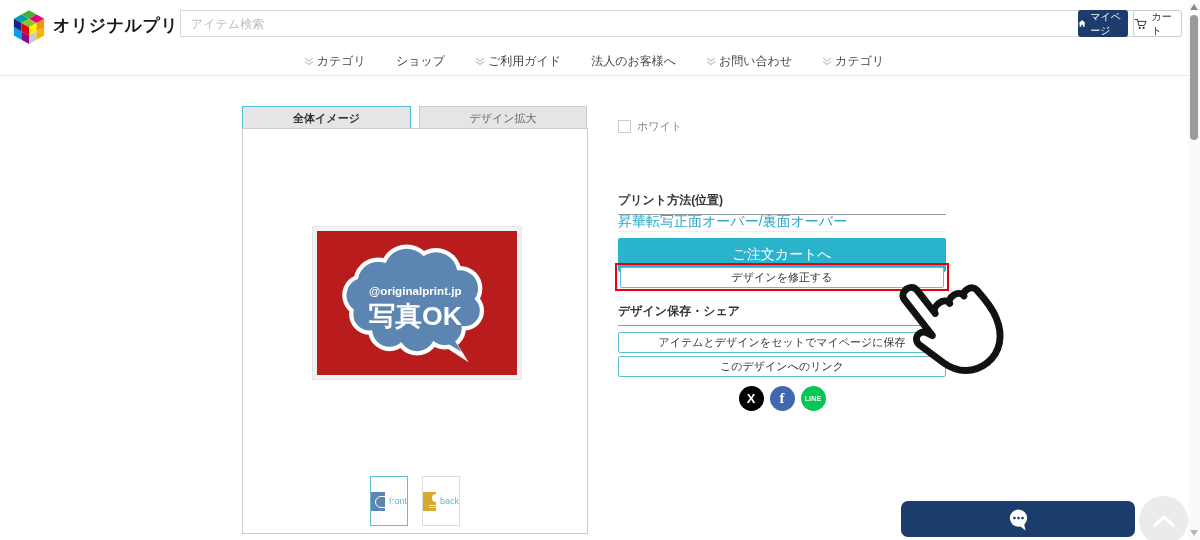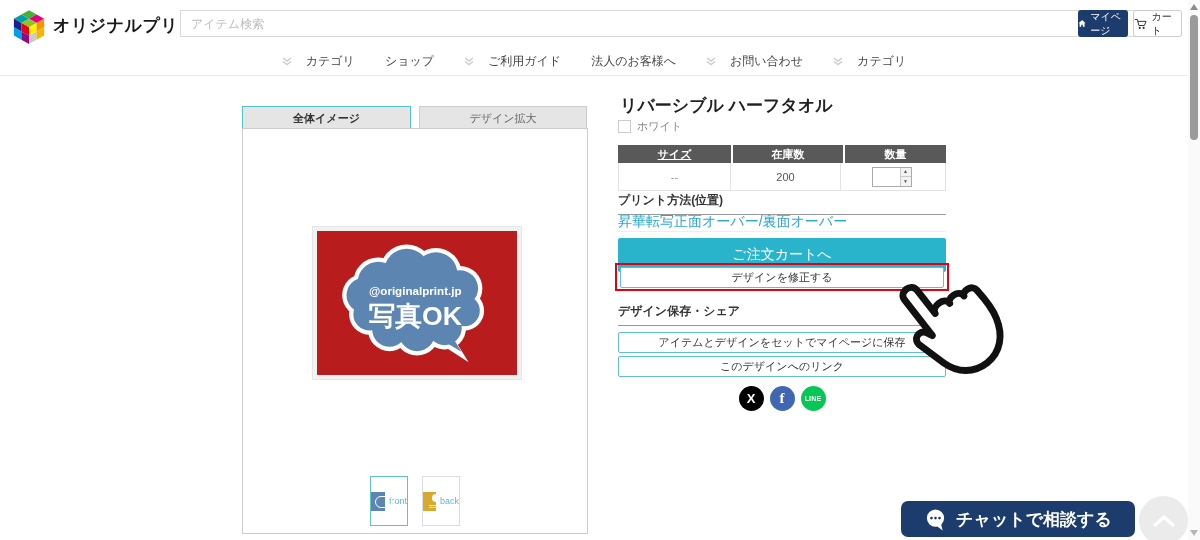--- a/index.html
+++ b/index.html
@@ -20,21 +20,21 @@
   .search-icon { position:absolute; right:8px; top:4px; }
   .hdr-btn { position:absolute; top:10px; height:27px; display:flex; align-items:center;
     justify-content:center; gap:4px; font-size:10px; cursor:pointer; }
   .mypage-btn { left:1078px; width:50px; background:#1c3c6e; color:#fff; border-radius:3px; }
   .cart-btn { left:1133px; width:49px; background:#fff; color:#333; border:1px solid #ccc; border-radius:3px; }
 
   
   .nav { position:absolute; top:47px; left:0; width:1188px; height:29px; background:#fff;
     border-bottom:1px solid #e8e8e8; display:flex; align-items:center; justify-content:center;
     gap:30px; font-size:12px; color:#444; }
-  .nav-item { display:flex; align-items:center; gap:14px; cursor:pointer; }
+  .nav-item { display:flex; align-items:center; gap:3px; cursor:pointer; }
 
   
   .tab { position:absolute; top:106px; height:24px; display:flex; align-items:center;
     justify-content:center; font-size:11px; background:#e5e5e5; cursor:pointer; }
   .tab-full { left:242px; width:169px; border:1px solid #4fc1d6; font-weight:bold; color:#333; }
   .tab-zoom { left:419px; width:168px; border:1px solid #ccc; color:#666; }
   .preview-panel { position:absolute; left:242px; top:128px; width:346px; height:406px;
     border:1px solid #ccc; background:#fff; }
   .towel { position:absolute; left:70px; top:98px; width:208px; height:152px;
     background:#b91c1c; border:4px solid #f2f2f2; outline:1px solid #e6e6e6; }
@@ -252,47 +252,26 @@
         <div class="mini-front"></div>
         <span class="thumb-label">front</span>
       </div>
       <div class="thumb thumb-back">
         <div class="mini-back"></div>
         <span class="thumb-label">back</span>
       </div>
     </div>
   </div>
 
-  <div class="prod-title">リバーシブル ハーフタオル</div>
 
   <div class="color-row">
     <span class="checkbox"></span>
     <span>ホワイト</span>
   </div>
 
-  <div class="tbl">
-    <div class="tbl-head">
-      <div class="cell c1 u">サイズ</div>
-      <div class="cell c2">在庫数</div>
-      <div class="cell c3">数量</div>
-    </div>
-    <div class="tbl-row">
-      <div class="cell c1">--</div>
-      <div class="cell c2">200</div>
-      <div class="cell c3">
-        <div class="spinner">
-          <input type="text" style="">
-          <div class="spin-btns">
-            <span>▲</span>
-            <span>▼</span>
-          </div>
-        </div>
-      </div>
-    </div>
-  </div>
 
   <div class="sec-heading" style="top:192px;">プリント方法(位置)</div>
   <a class="print-link">昇華転写正面オーバー/裏面オーバー</a>
   <div class="thin-sep"></div>
 
   <button class="order-btn">ご注文カートへ</button>
 
   <div class="annotation-box"></div>
   <button class="edit-btn">デザインを修正する</button>
 
@@ -322,21 +301,20 @@
   </div>
 
   <button class="chat-btn">
     <svg width="23" height="23" viewBox="0 0 24 24">
       <circle cx="12" cy="10.5" r="9" fill="#fff"></circle>
       <polygon points="13,18.5 19.5,23.5 17.5,16" fill="#fff"></polygon>
       <circle cx="7.8" cy="10.5" r="1.4" fill="#1c3c6e"></circle>
       <circle cx="12" cy="10.5" r="1.4" fill="#1c3c6e"></circle>
       <circle cx="16.2" cy="10.5" r="1.4" fill="#1c3c6e"></circle>
     </svg>
-    <span>チャットで相談する</span>
   </button>
 
   <div class="backtop">
     <svg width="26" height="16" viewBox="0 0 26 16">
       <polyline points="3,13 13,4 23,13" fill="none" stroke="#fff" stroke-width="3.5"></polyline>
     </svg>
   </div>
 
   <div class="scrollbar">
     <div class="sb-up"></div>

